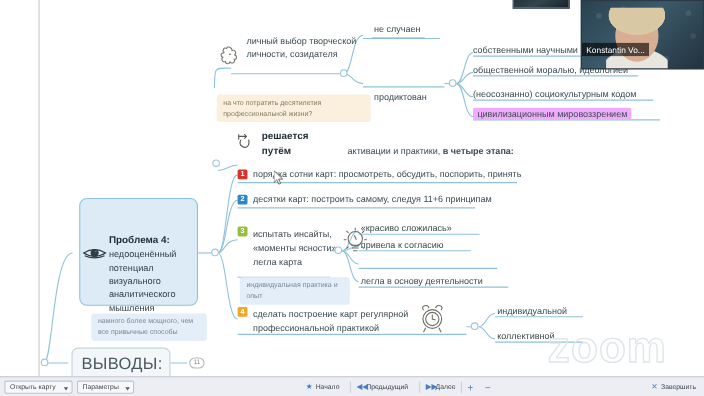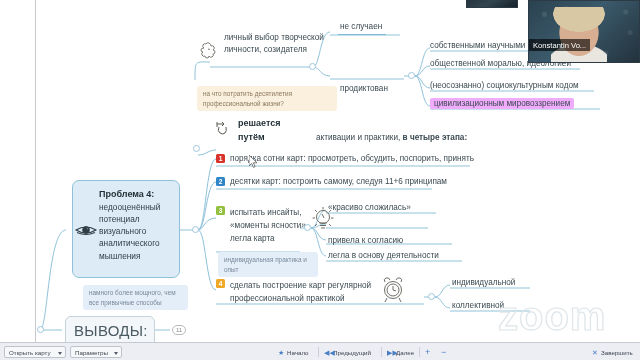--- a/index.html
+++ b/index.html
@@ -67,20 +67,21 @@
     font-size: 8.3px;
     line-height: 1.46;
     color: #2f3e46;
     white-space: normal;
   }
   .problem-box .pb-title {
     font-weight: bold;
     font-size: 9px;
     color: #1f2d34;
     display: block;
+    margin-top: 24px;
   }
 
   
   .note {
     position: absolute;
     border-radius: 3px;
     padding: 3px 6px;
     font-size: 6.4px;
     line-height: 1.5;
     color: #6a6a62;
@@ -425,21 +426,21 @@
 
     <div class="collapse" style="left:304px; top:224px;"></div>
 
     <div class="note note-blue" style="left:218px; top:252px; width:100px;">
       <span>индивидуальная практика и опыт</span>
     </div>
 
     <div class="node t11" style="left:328px; top:203px;">
       <span>«красиво сложилась»</span>
     </div>
-    <div class="node t11" style="left:328px; top:236px;">
+    <div class="node t11" style="left:328px; top:218px;">
       <span>привела к согласию</span>
     </div>
     <div class="node t11" style="left:328px; top:251px;">
       <span>легла в основу деятельности</span>
     </div>
 
     <div class="badge" style="left:216px; top:279px; background:#f0a927;">
       <span>4</span>
     </div>
     <div class="node t11" style="left:230px; top:279px; line-height:1.6;">

